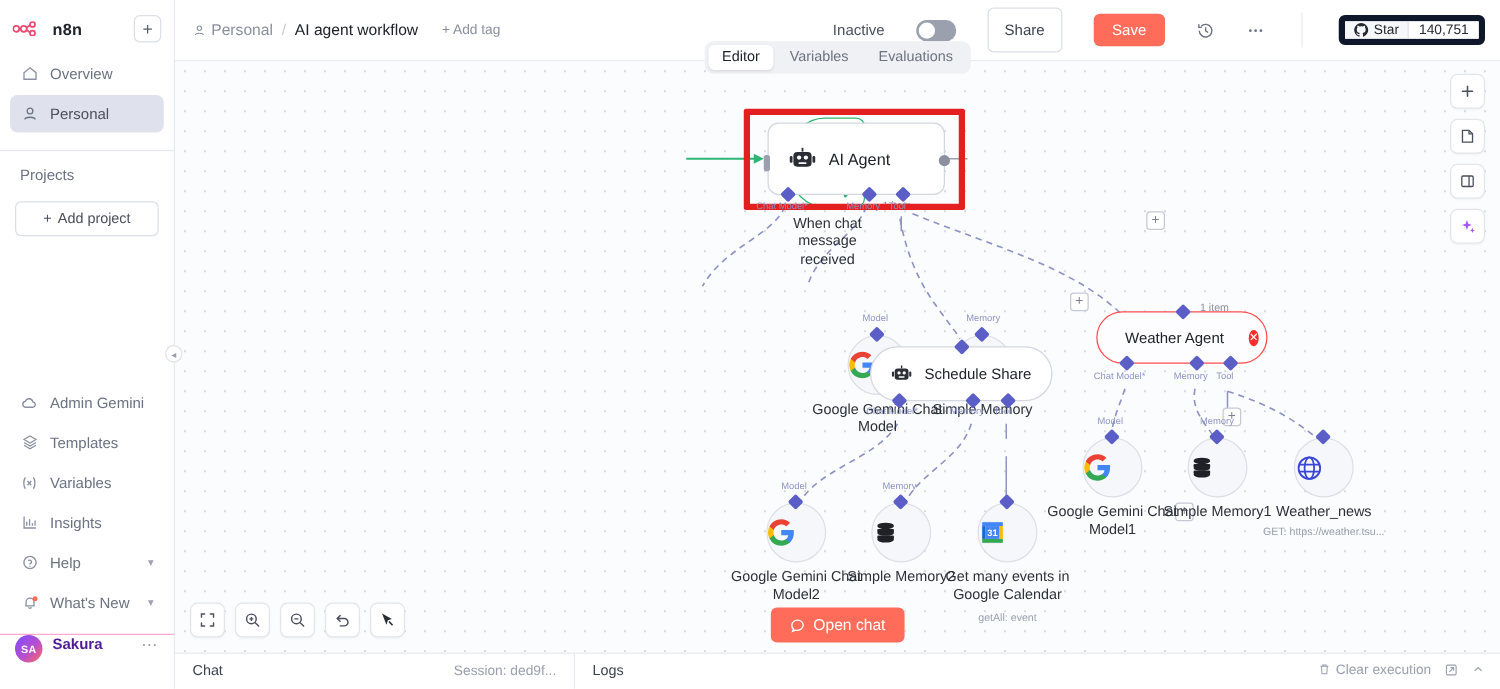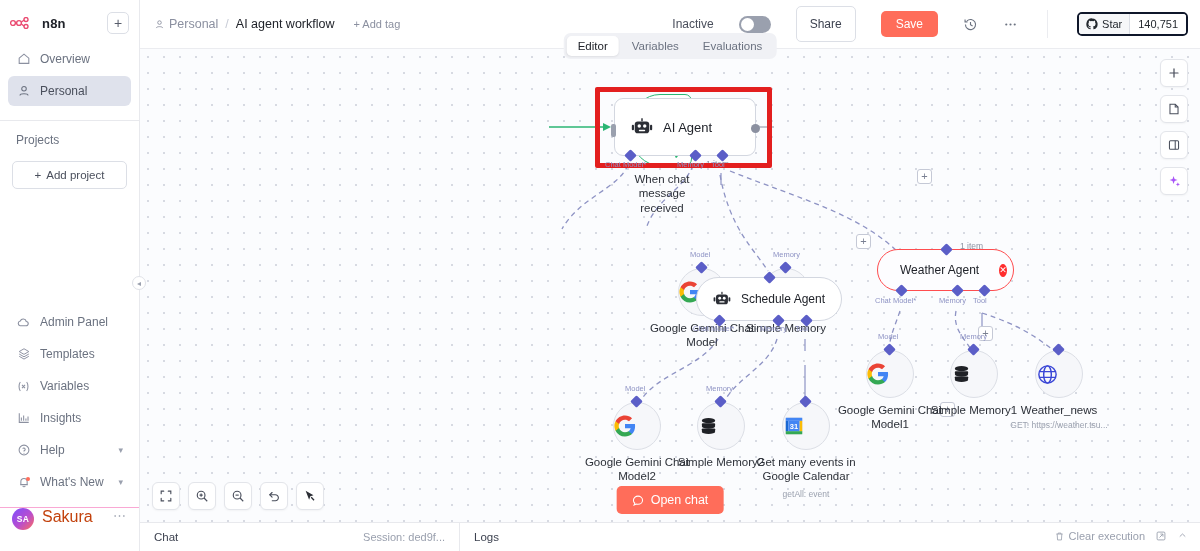--- a/index.html
+++ b/index.html
@@ -47,21 +47,21 @@
   .sb-user {
     border-top: 1px solid #f9a8d4; margin-top: 8px;
     height: 44px; display: flex; gap: 8px; padding: 0 12px;
   }
   .avatar {
     width: 22px; height: 22px; border-radius: 50%;
     background: linear-gradient(135deg,#7c4dff 0%, #b84dcf 55%, #ff6d5a 100%);
     color: #fff; font-size: 8.5px; font-weight: 700;
     display: flex; align-items: center; justify-content: center; letter-spacing: .3px;
   }
-  .user-name { font-size: 16px; color: #c2410c; font-weight: 400; }
+  .user-name { font-size: 12px; color: #4c1d95; font-weight: 700; }
   .dots { margin-left: auto; color: #9aa0ae; font-size: 13px; letter-spacing: 1px; }
   .collapse-handle {
     position: absolute; right: -7px; top: 276px; width: 14px; height: 14px;
     background: #fff; border: 1px solid #e0e2e8; border-radius: 50%;
     display: flex; align-items: center; justify-content: center;
     font-size: 8px; color: #9aa0ae; z-index: 30;
   }
   .whats-new-dot {
     position: absolute; width: 4px; height: 4px; border-radius: 50%;
     background: #ff6d5a; margin-left: 8px; margin-top: -7px;
@@ -91,21 +91,21 @@
   .btn-share {
     height: 36px; padding: 0 13px; border: 1px solid #dcdfe6; border-radius: 5px;
     background: #fff; font-size: 12px; color: #3d4250; display: flex; align-items: center; cursor: pointer;
   }
   .btn-save {
     height: 26px; padding: 0 15px; border-radius: 5px; background: #ff6d5a;
     font-size: 12px; color: #fff; display: flex; align-items: center; cursor: pointer; border: none;
   }
   .icon-btn { color: #6b7280; cursor: pointer; display: flex; align-items: center; }
   .top-sep { width: 1px; height: 28px; background: #ebecf0; margin: 0 4px; }
-  .star-widget { display: flex; align-items: flex-end; border: 2px solid #0f172a; border-radius: 5px; overflow: hidden; height: 24px; }
+  .star-widget { display: flex; align-items: flex-end; border: 5px solid #0f172a; border-radius: 5px; overflow: hidden; height: 24px; }
   .star-left { display: flex; align-items: center; gap: 4px; padding: 0 7px; background: #f6f7f9; height: 100%; font-size: 11px; color: #24292f; }
   .star-count { padding: 0 8px; font-size: 11px; color: #24292f; border-left: 1px solid #dcdfe6; height: 100%; display: flex; align-items: center; background:#fff;}
 
   
   .tabs {
     position: absolute; left: 50%; transform: translateX(-50%); top: 33px;
     background: #f0f1f5; border-radius: 7px; padding: 3px; display: flex; gap: 2px; z-index: 25;
   }
   .tab { font-size: 11.5px; color: #6b7280; padding: 4px 11px; border-radius: 5px; cursor: pointer; }
   .tab.active { background: #fff; color: #20232a; box-shadow: 0 1px 2px rgba(0,0,0,.07); }
@@ -261,21 +261,21 @@
 
     <div class="sb-spacer"></div>
 
     <div class="sb-bottom">
       <div class="sb-item">
         <span class="ico">
           <svg width="15" height="15" viewBox="0 0 16 16" fill="none" stroke="#8b90a0" stroke-width="1.2">
             <path d="M4.4 11.5 a2.6 2.6 0 0 1 .2-5.1 3.3 3.3 0 0 1 6.3.5 2.3 2.3 0 0 1 -.3 4.6 z"></path>
           </svg>
         </span>
-        <span>Admin Panel</span>
+        <span>Admin Gemini</span>
       </div>
       <div class="sb-item">
         <span class="ico">
           <svg width="14" height="14" viewBox="0 0 16 16" fill="none" stroke="#8b90a0" stroke-width="1.1">
             <path d="M8 2 L13.5 5.2 L8 8.4 L2.5 5.2 Z"></path>
               <path d="M2.5 8 L8 11.2 L13.5 8"></path>
               <path d="M2.5 10.6 L8 13.8 L13.5 10.6"></path>
           </svg>
         </span>
         <span>Templates</span>
@@ -506,21 +506,21 @@
         <div class="agent-box agent-pill" style="width:146px; height:44px;">
           <svg width="20" height="18" viewBox="0 0 24 22">
             <rect x="4" y="5" width="16" height="13" rx="3.4" fill="#2b2e35"></rect>
             <circle cx="9" cy="10" r="1.9" fill="#fff"></circle>
               <circle cx="15" cy="10" r="1.9" fill="#fff"></circle>
             <rect x="8.5" y="14" width="7" height="1.7" rx=".8" fill="#fff"></rect>
             <rect x="11.2" y="1.4" width="1.6" height="3.3" fill="#2b2e35"></rect>
             <rect x="0.8" y="8.5" width="2.4" height="6" rx="1.1" fill="#2b2e35"></rect>
             <rect x="20.8" y="8.5" width="2.4" height="6" rx="1.1" fill="#2b2e35"></rect>
           </svg>
-          <span class="agent-title" style="font-size:12px;">Schedule Agent</span>
+          <span class="agent-title" style="font-size:12px;">Schedule Share</span>
           <div class="diamond" style="left:68px; top:-5px;"></div>
           <div class="diamond" style="left:18px; bottom:-5px;"></div>
           <div class="diamond" style="left:77px; bottom:-5px;"></div>
           <div class="diamond" style="left:105px; bottom:-5px;"></div>
         </div>
         <div class="port-label" style="left:-3px; top:47px;">Chat Model*</div>
         <div class="port-label" style="left:64px; top:47px;">Memory</div>
         <div class="port-label" style="left:99px; top:47px;">Tool</div>
       </div>
       <div class="plus-sq" style="left:800px; top:353px;">+</div>

